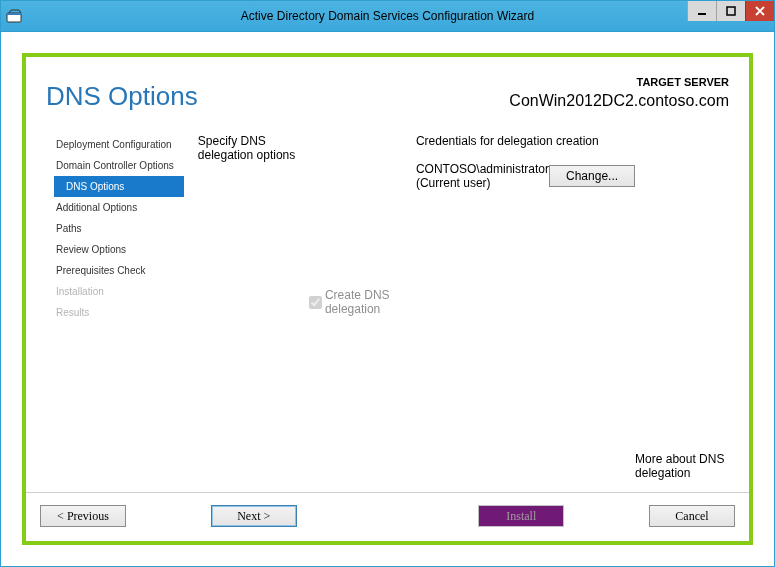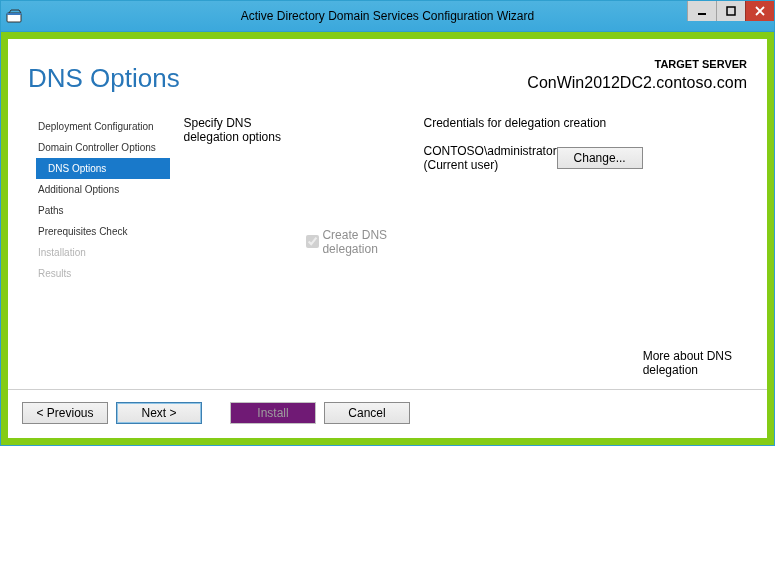--- a/index.html
+++ b/index.html
@@ -5,21 +5,21 @@
   html, body {
     margin: 0;
     padding: 0;
     font-family: "Segoe UI", Tahoma, sans-serif;
     font-size: 12px;
     background: #fff;
     color: #000;
   }
   .window {
     width: 775px;
-    height: 446px;
+    height: 567px;
     box-sizing: border-box;
     border: 1px solid #2f9fcf;
     background: #fff;
     position: relative;
     display: flex;
     flex-direction: column;
   }
   .titlebar {
     height: 30px;
     background: linear-gradient(#4db3e0, #3ba8dc);
@@ -62,22 +62,22 @@
     font-size: 10px;
   }
   .titlebar .controls .ctrl.close {
     background: #c84031;
     color: #fff;
   }
   .titlebar .controls .ctrl svg { display:block; }
 
   .inner {
     flex: 1 1 auto;
-    margin: 0;
-    border: 7px solid #84cc16;
+    margin: 21px;
+    border: 4px solid #84cc16;
     background: #fff;
     display: flex;
     flex-direction: column;
     box-sizing: border-box;
   }
 
   .header-row {
     display: flex;
     align-items: flex-start;
     padding: 18px 20px 0 20px;
@@ -181,22 +181,22 @@
   }
   .link {
     color: #000000;
     font-size: 12px;
   }
 
   .footer {
     border-top: 1px solid #cfcfcf;
     padding: 12px 14px 14px 14px;
     display: flex;
-    justify-content: flex-start;
-    gap: 8px;
+    justify-content: space-between;
+    font-family: Liberation Serif, serif;
   }
   .footer .btn { min-width: 86px; }
   .footer .gap { width: 12px; }
 </style>
 </head>
 <body>
 
 <div class="window">
 
   <div class="titlebar">
@@ -239,20 +239,21 @@
     </div>
 
     <div class="body-row">
 
       <div class="sidebar">
         <div class="item">Deployment Configuration</div>
         <div class="item">Domain Controller Options</div>
         <div class="item active">DNS Options</div>
         <div class="item">Additional Options</div>
         <div class="item">Paths</div>
+        <div class="item">Review Options</div>
         <div class="item">Prerequisites Check</div>
         <div class="item disabled">Installation</div>
         <div class="item disabled">Results</div>
       </div>
 
       <div class="content">
         <div class="heading">Specify DNS delegation options</div>
 
         <label class="checkbox-row">
           <input type="checkbox" checked="" disabled="" style="">

